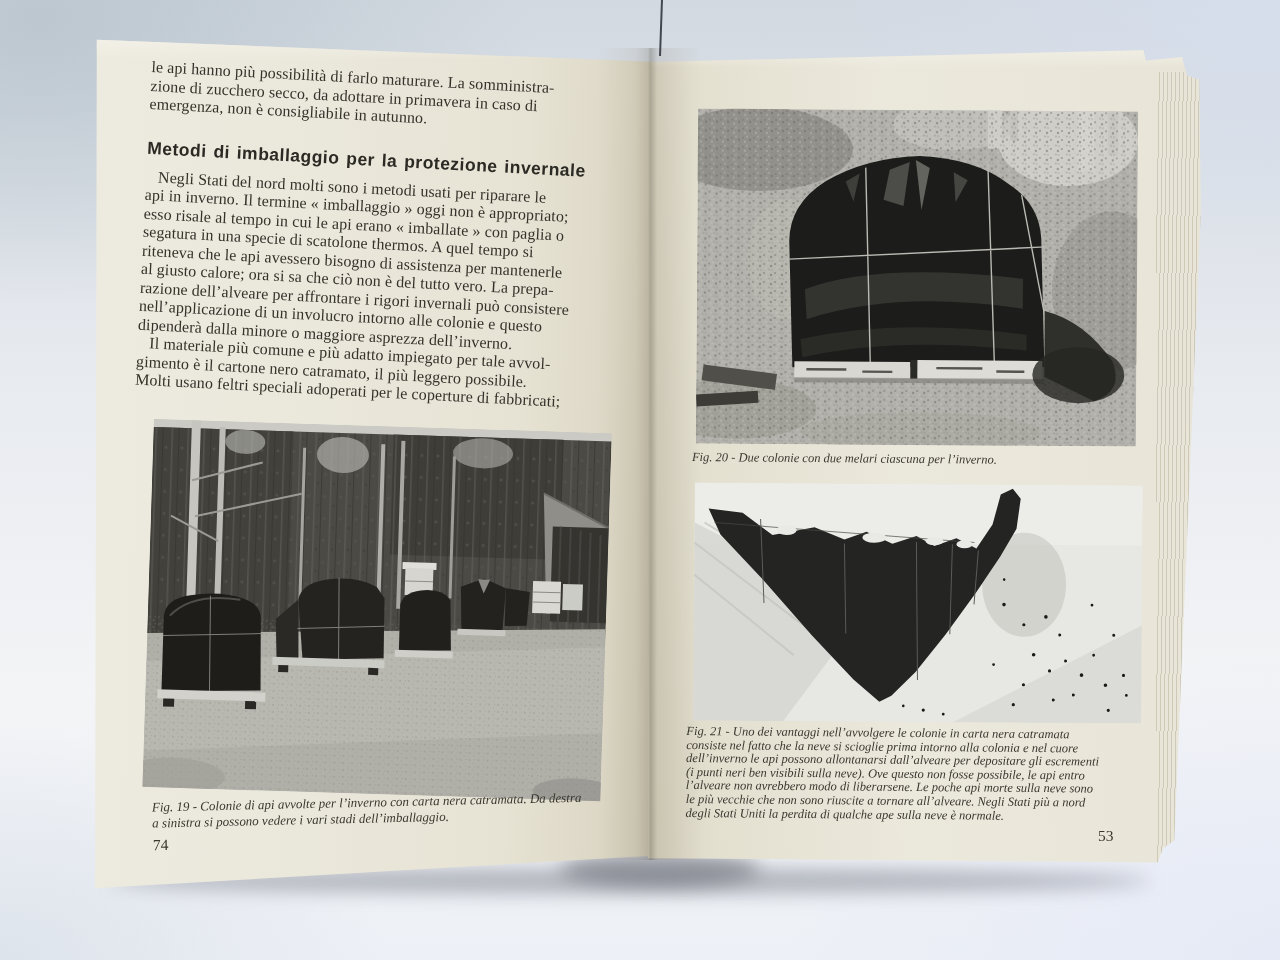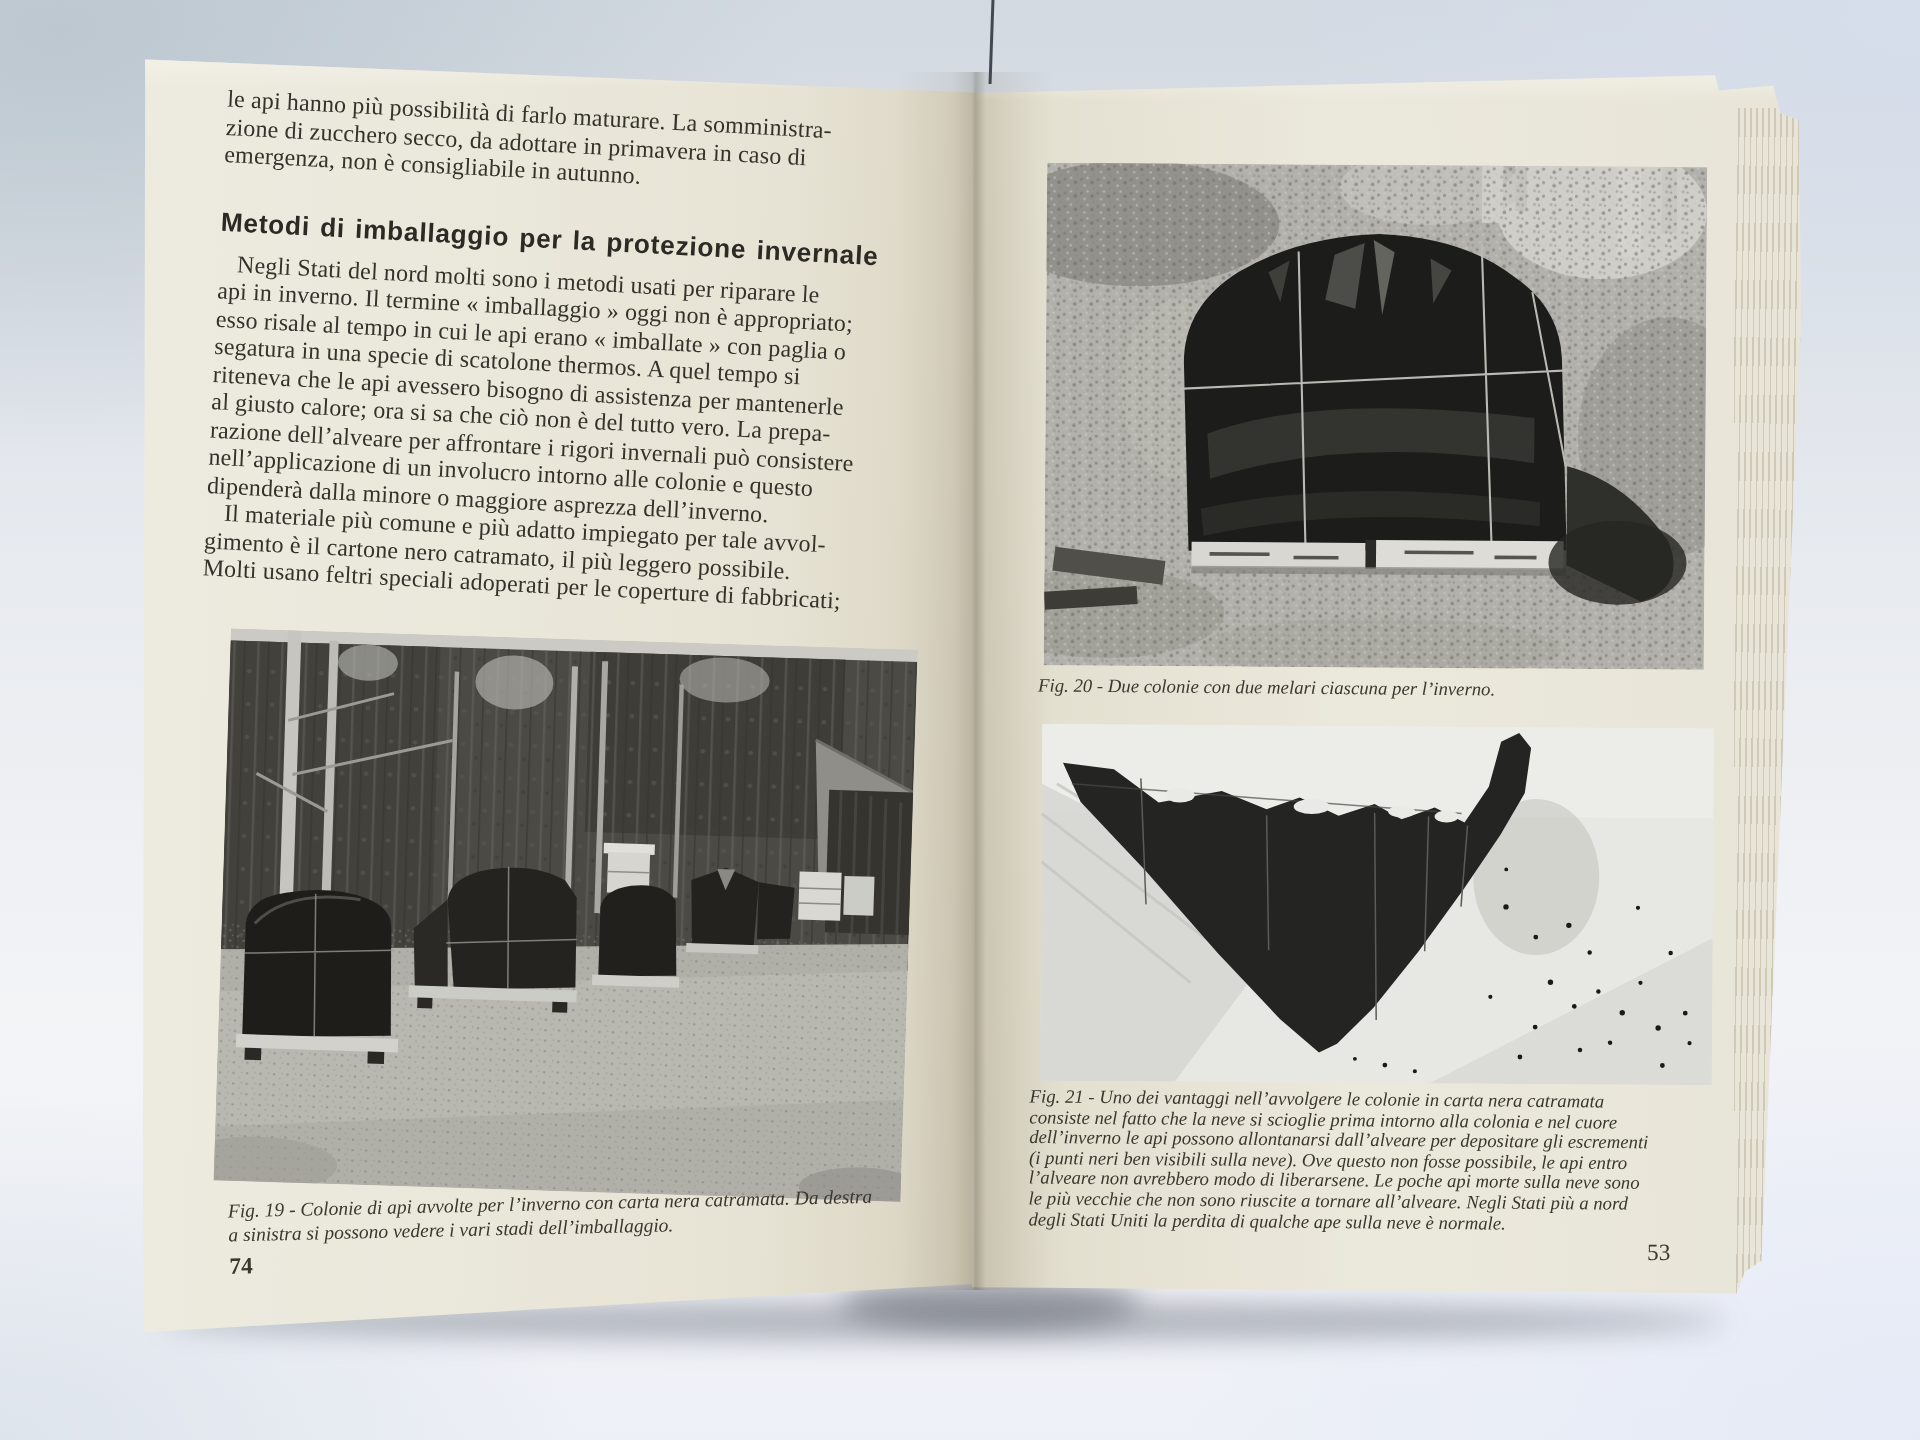--- a/index.html
+++ b/index.html
@@ -41,21 +41,21 @@
   .thread{position:absolute;left:660px;top:0;width:2px;height:56px;background:#434850;transform:rotate(2deg);}
   .lp-text{position:absolute;left:152px;top:58px;width:494px;transform:rotate(3deg);transform-origin:0 0;color:#35322b;}
   .lines{white-space:pre-line;}
   .bodytext{margin:0;font-size:16px;line-height:18.5px;letter-spacing:.1px;text-align:justify;}
   .heading{margin:23px 0 9px 0;font-family:"Liberation Sans", sans-serif;font-weight:bold;font-size:17.5px;line-height:22px;letter-spacing:.5px;word-spacing:1.5px;color:#2c2a24;}
   .caption{position:absolute;margin:0;font-style:italic;color:#3a372f;}
   .cap19{left:152px;top:794px;width:494px;font-size:13px;line-height:15.5px;transform:rotate(-1.3deg);}
   .cap20{left:692px;top:452px;width:460px;font-size:12.5px;line-height:15px;transform:rotate(.5deg);}
   .cap21{left:686px;top:727px;width:464px;font-size:12.5px;line-height:13.6px;transform:rotate(.5deg);text-align:justify;}
   .pagenum{position:absolute;font-size:15.5px;color:#3a372f;}
-  .num74{left:153px;top:836px;transform:rotate(-1deg);font-weight:bold;}
+  .num74{left:153px;top:836px;transform:rotate(-1deg);}
   .num75{left:1098px;top:827px;}
   .ph{position:absolute;display:block;}
   .ph19{left:154px;top:419px;transform:rotate(1.8deg);transform-origin:0 0;}
   .ph20{left:697px;top:110px;transform:rotate(.4deg);}
   .ph21{left:694px;top:484px;transform:rotate(.4deg);}
 </style>
 </head>
 <body>
 
 <div class="scene">

